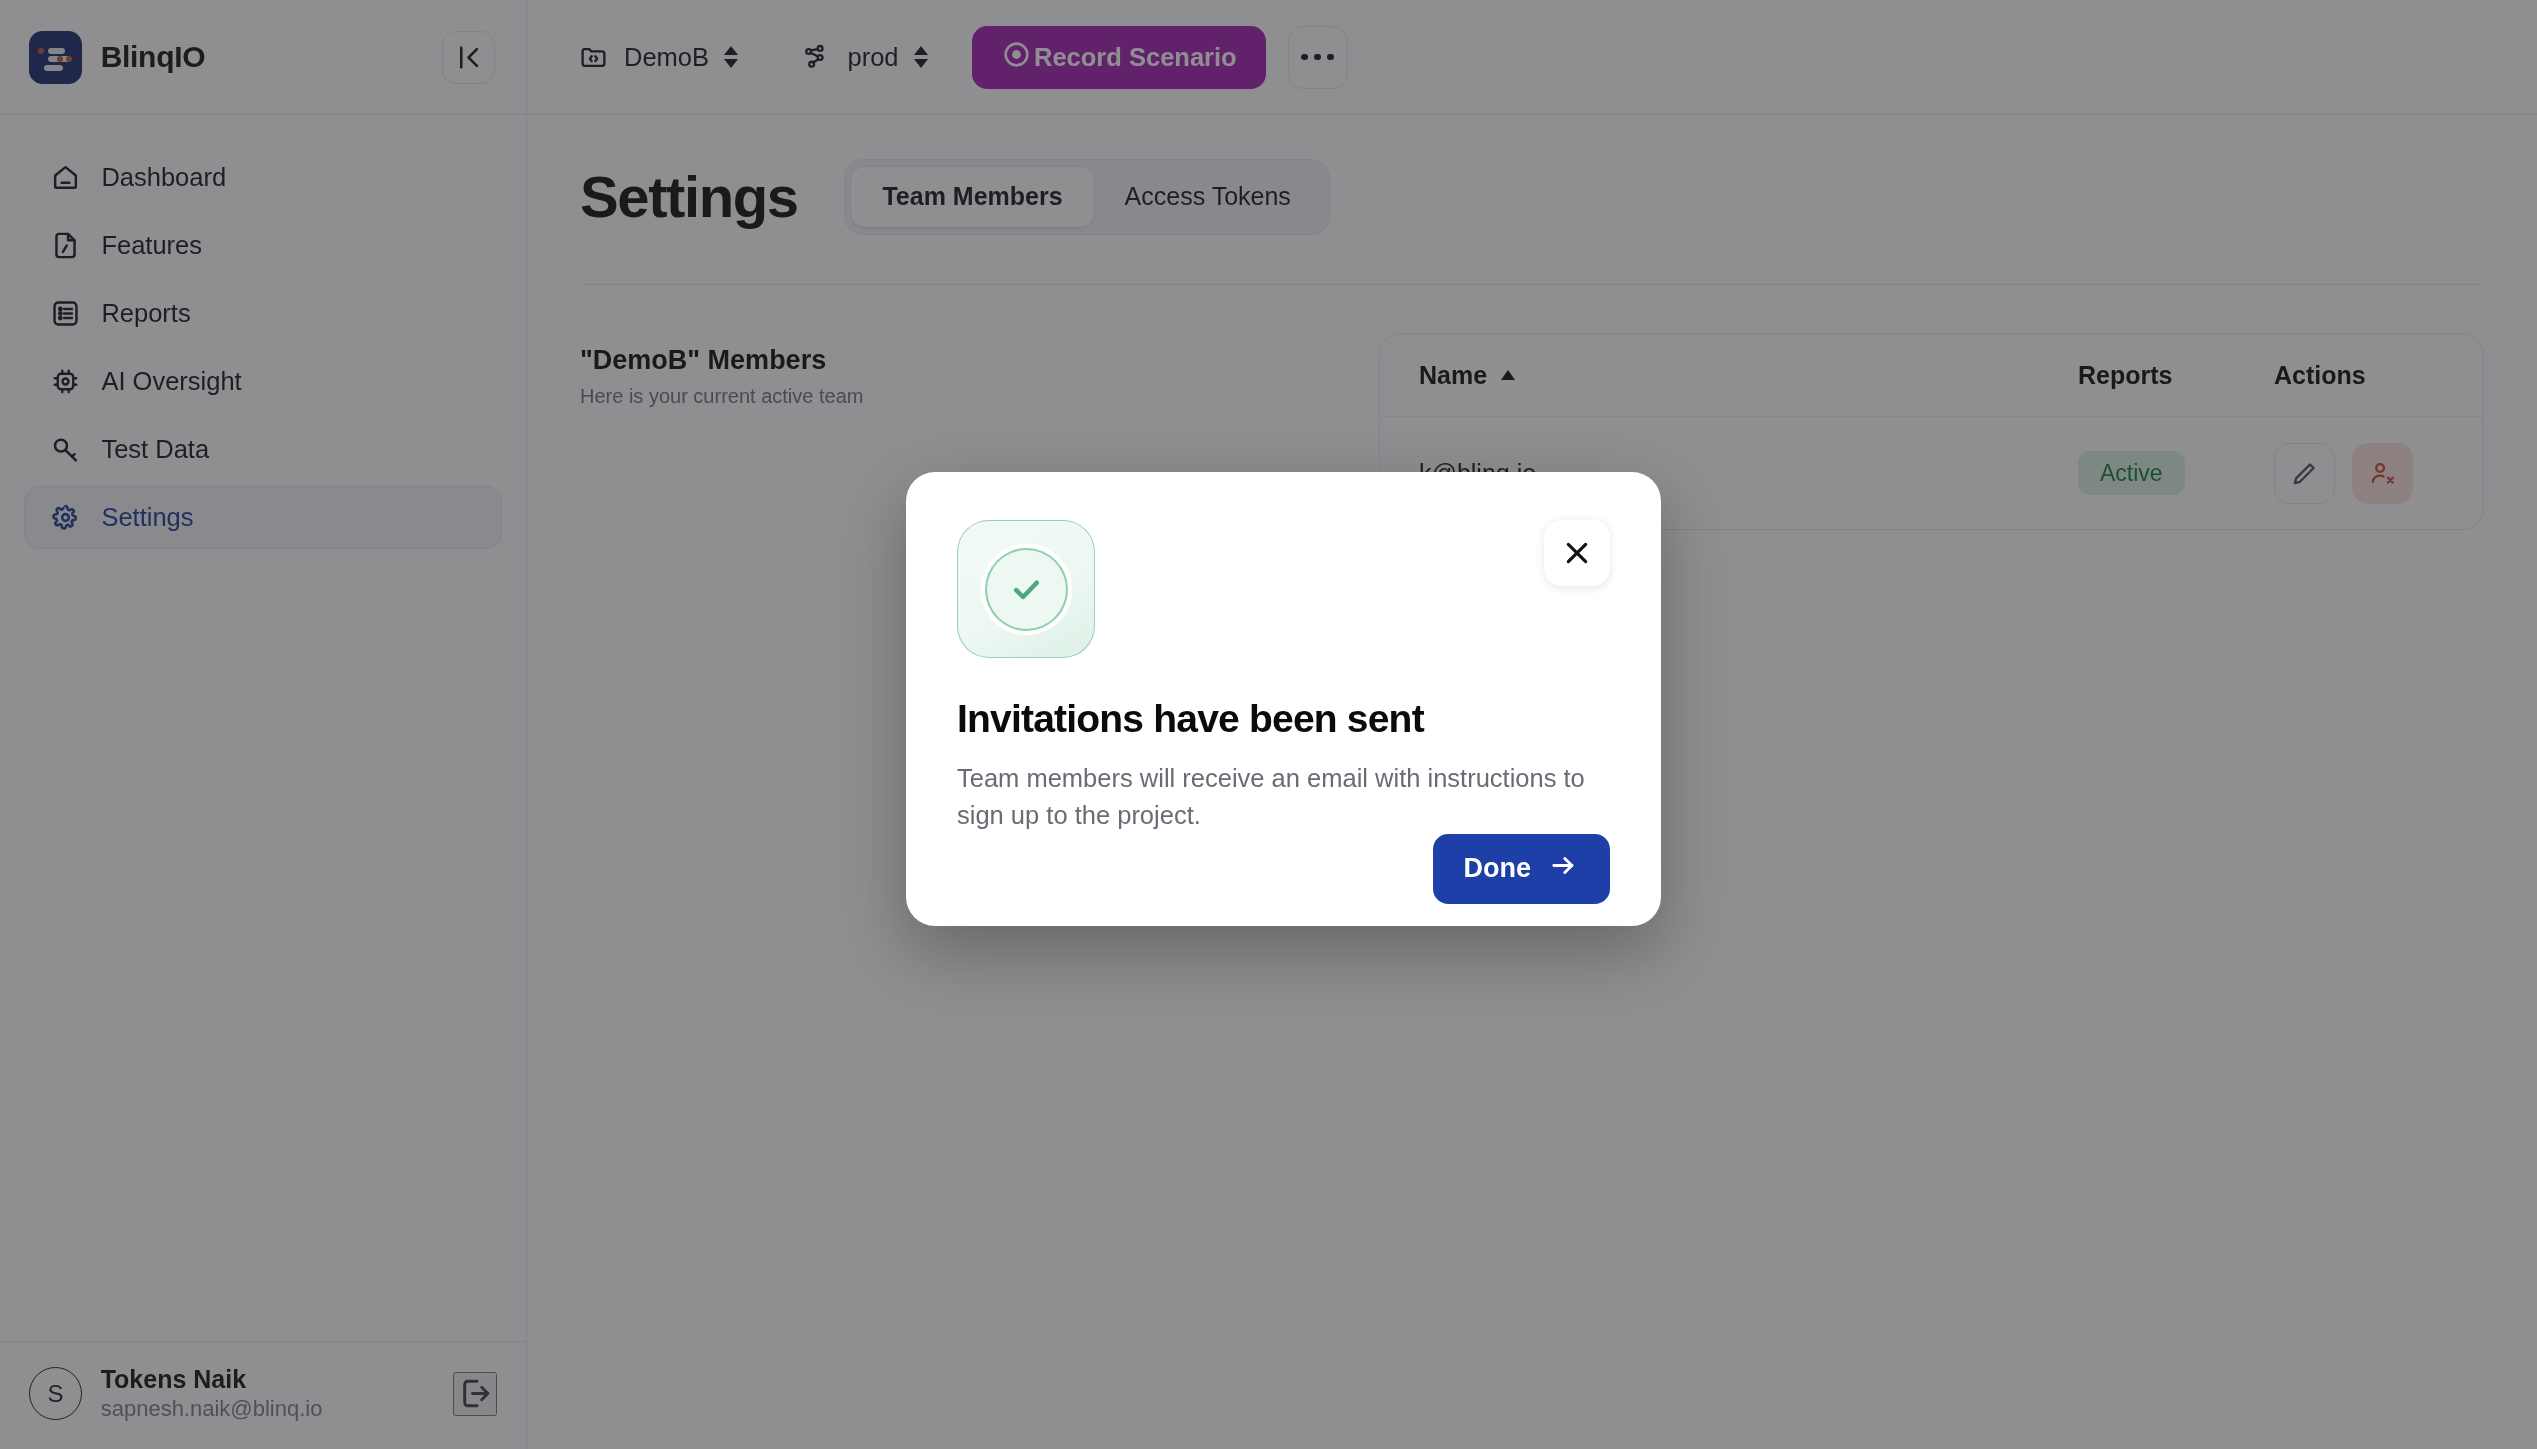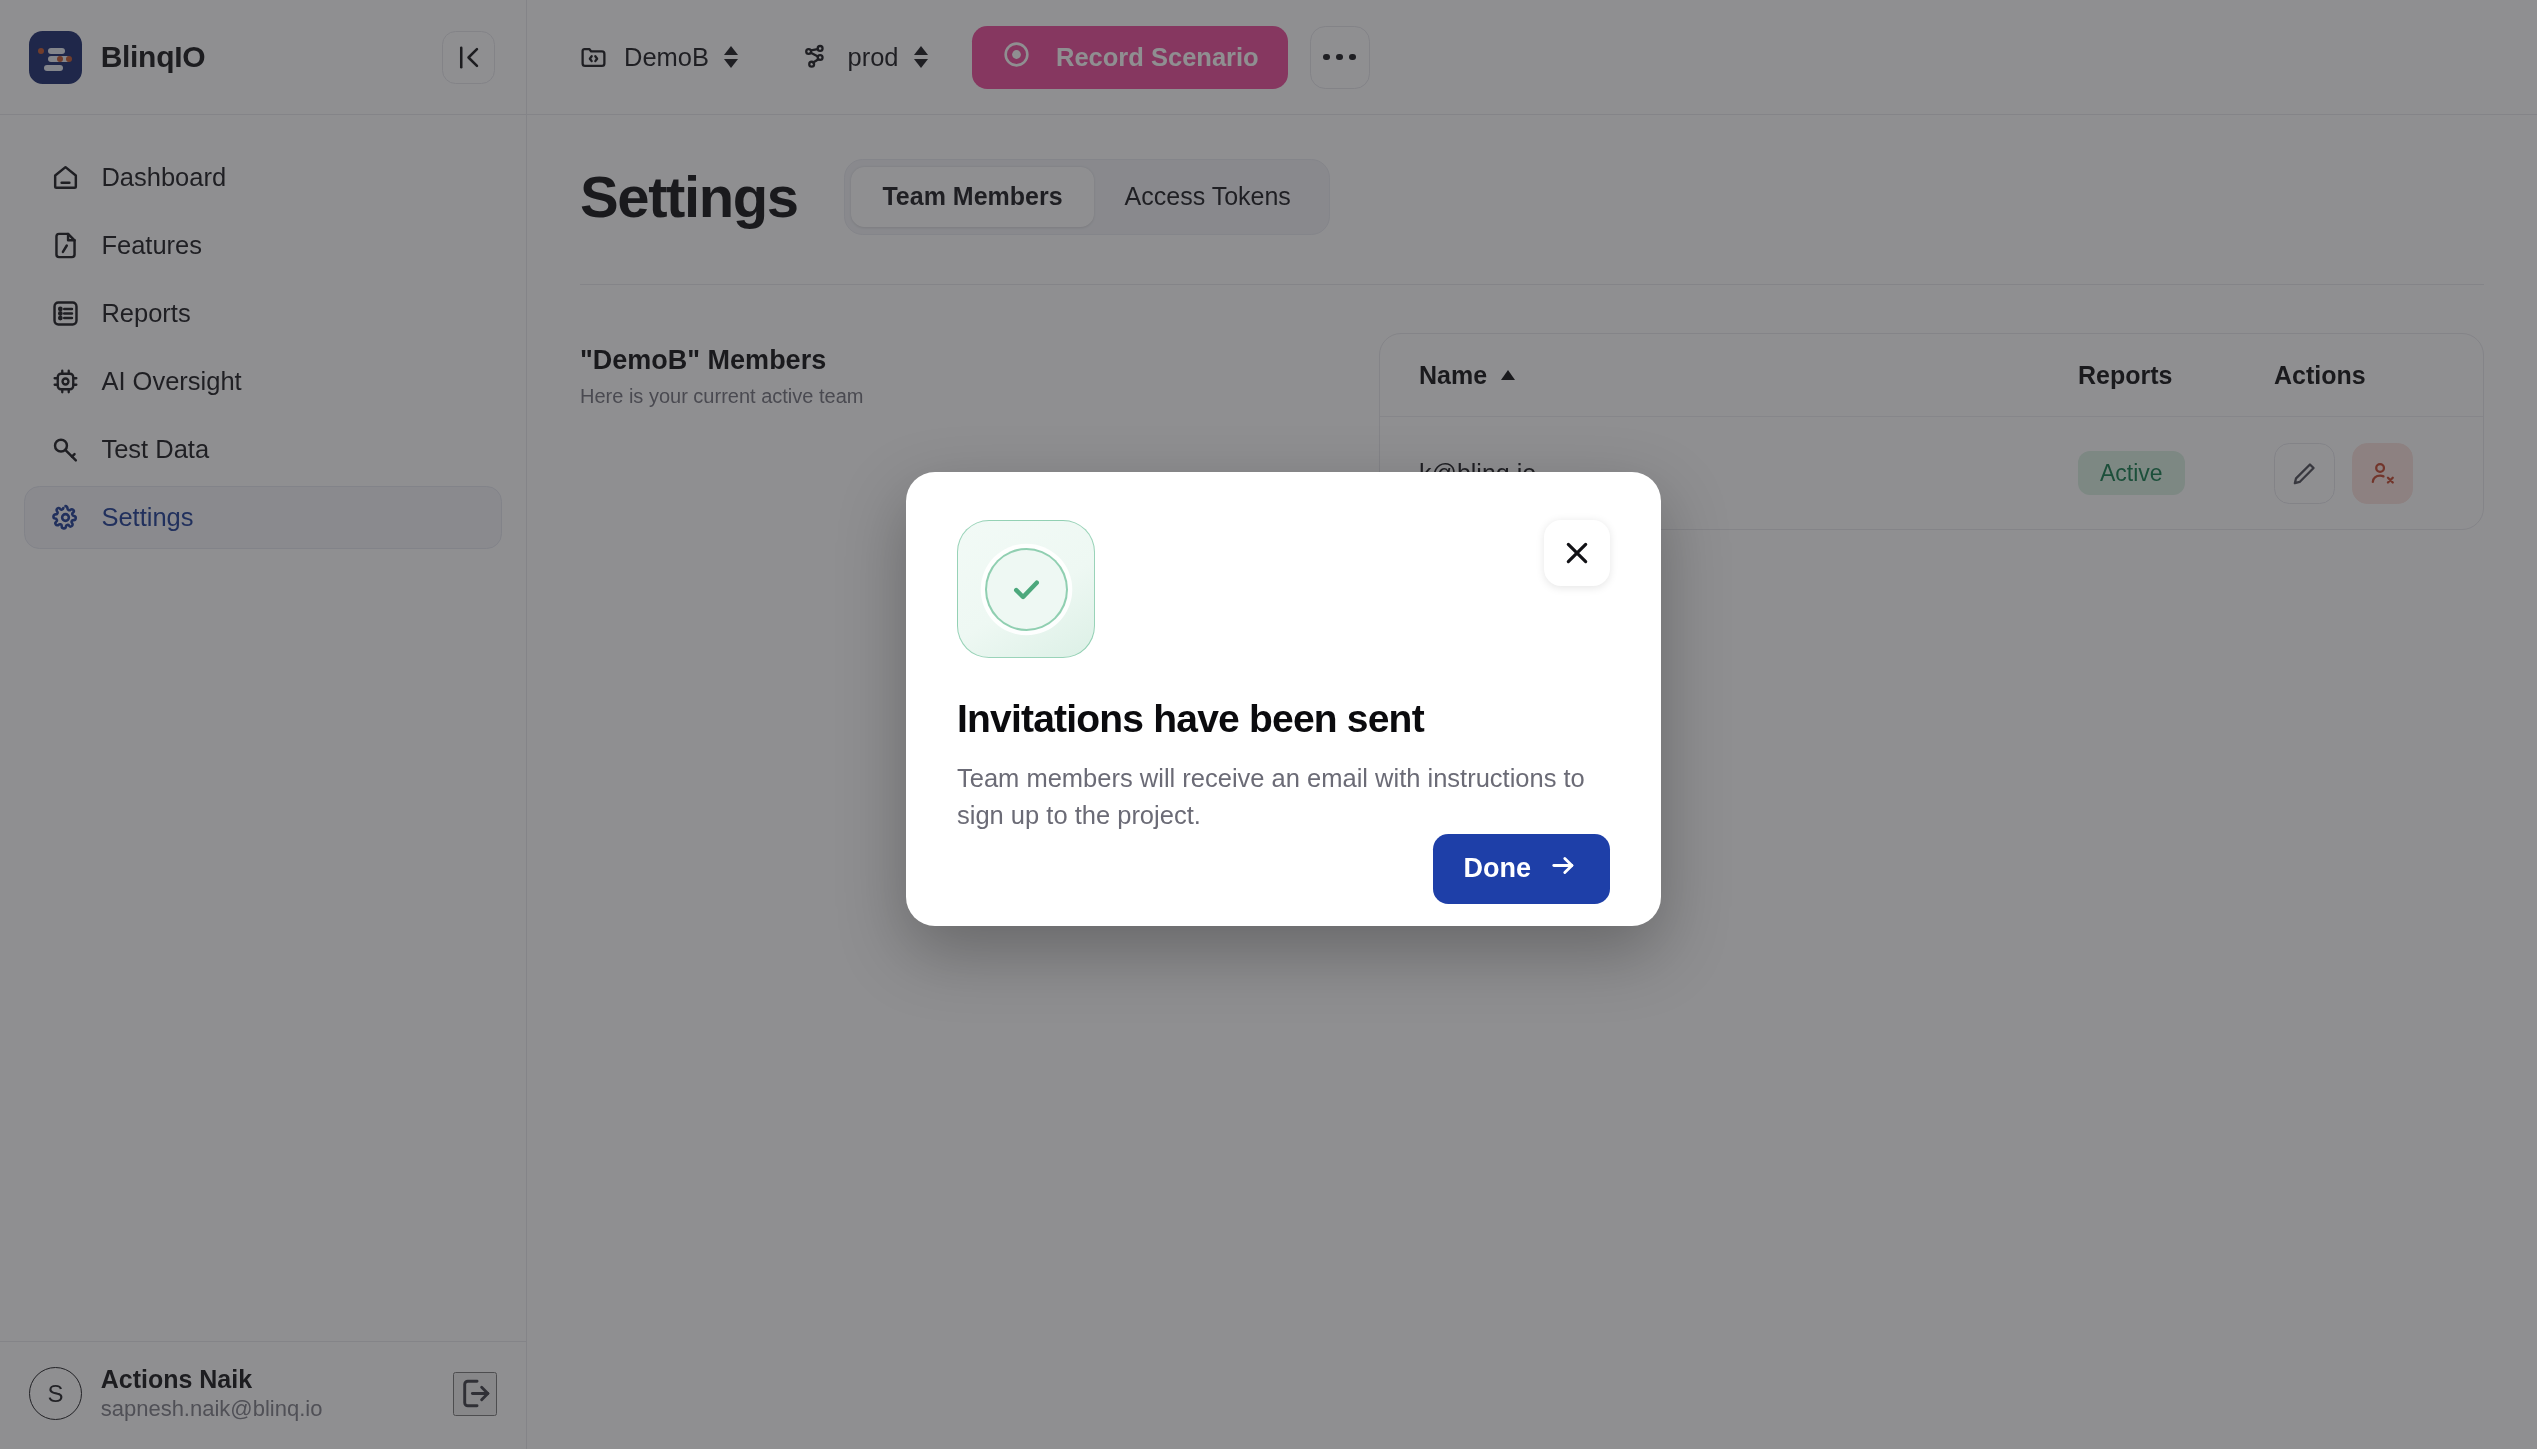--- a/index.html
+++ b/index.html
@@ -99,23 +99,23 @@
   .stepper span {
     display: block; width: 0; height: 0;
     border-left: 7.7px solid transparent; border-right: 7.7px solid transparent;
   }
   .stepper .up { border-bottom: 9.4px solid #15151a; }
   .stepper .dn { border-top: 9.4px solid #15151a; }
 
   .record-btn {
     margin-left: 25.5px;
     height: 63px; padding: 0 29px;
-    border-radius: 15.3px; background: #ec4899;
+    border-radius: 15.3px; background: #a21caf;
     color: #ffffff; font-size: 25.5px; font-weight: 700;
-    display: flex; align-items: center; gap: 24px;
+    display: flex; align-items: center; gap: 2px;
     border: none;
   }
   .more-btn {
     margin-left: 22px;
     width: 60px; height: 63px; border-radius: 15.3px;
     border: 1.7px solid #e6e6eb; background: #fff;
     display: flex; align-items: center; justify-content: center; gap: 6px;
   }
   .more-btn i { width: 6.8px; height: 6.8px; border-radius: 50%; background: #15151a; display: block; }
 
@@ -333,21 +333,21 @@
         <span class="nav-label">Settings</span>
       </div>
 
     </nav>
 
     <div class="sidebar-footer">
       <div class="avatar">
         <span>S</span>
       </div>
       <div>
-        <div class="user-name">Actions Naik</div>
+        <div class="user-name">Tokens Naik</div>
         <div class="user-mail">sapnesh.naik@blinq.io</div>
       </div>
       <button class="logout-btn">
         <svg width="37" height="37" viewBox="0 0 24 24" fill="none" stroke="#3a3a42" stroke-width="1.9" stroke-linecap="round" stroke-linejoin="round">
           <path d="M13 4H7a2 2 0 0 0-2 2v12a2 2 0 0 0 2 2h6"></path>
             <path d="M16 8l4 4-4 4"></path>
             <path d="M20 12H10"></path>
         </svg>
       </button>
     </div>

